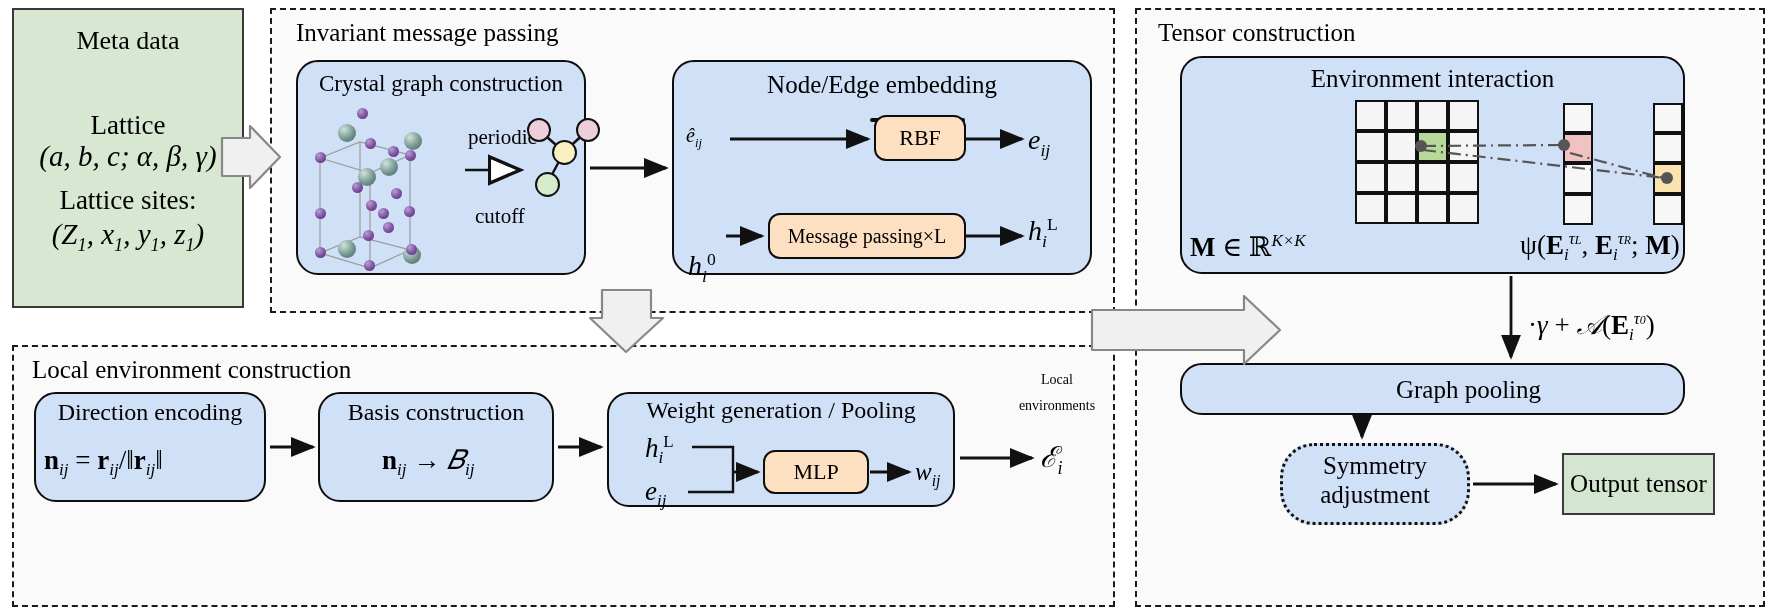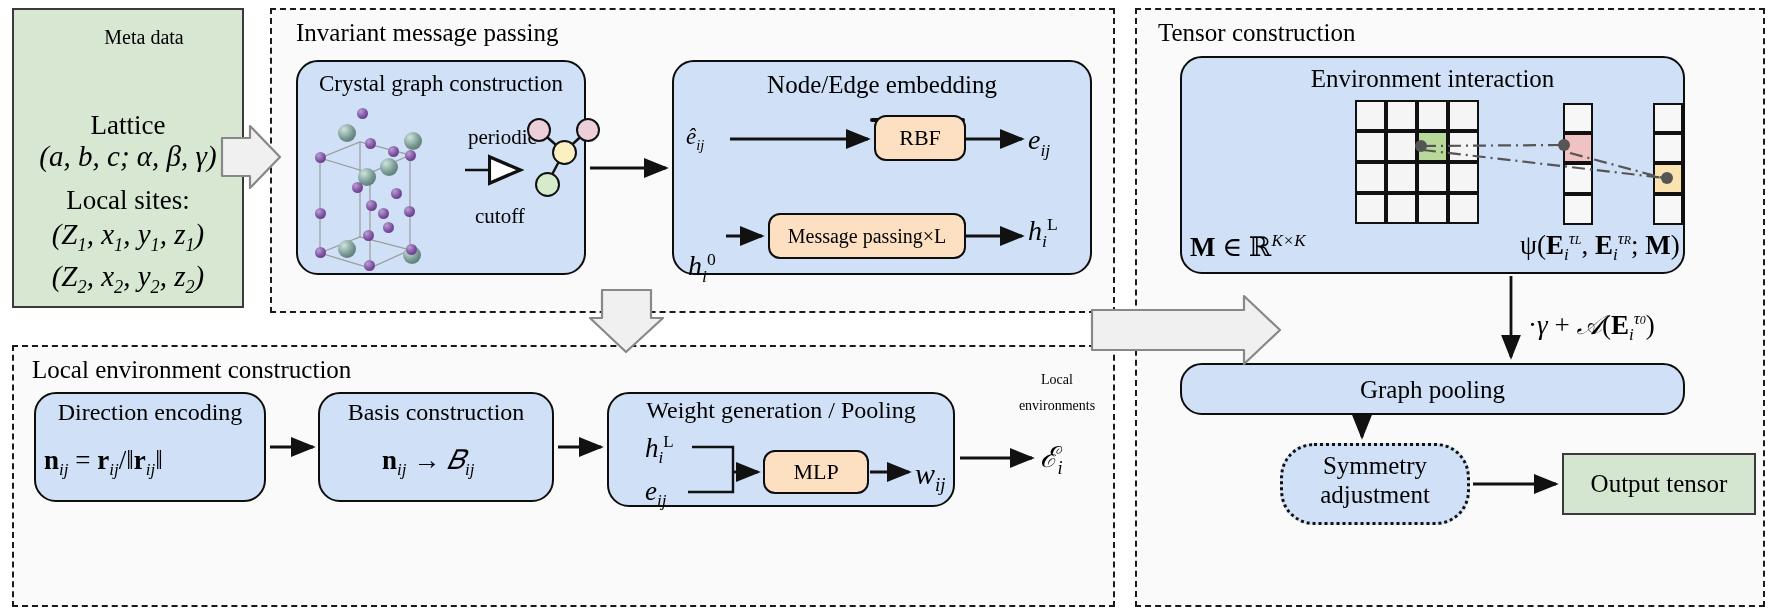--- a/index.html
+++ b/index.html
@@ -102,31 +102,28 @@
     position:absolute;background:#cfe0f7;border:3px dotted #111;border-radius:34px;
     box-sizing:border-box;
   }
 </style>
 </head>
 <body>
 
 <div id="canvas">
 
   <div id="metabox">
-    <div class="mt" style="top:16px;font-size:20px;margin-left:16px;">Meta data</div>
+    <div class="mt" style="top:16px;font-size:26px;">Meta data</div>
     <div class="mt" style="top:100px;font-size:27px;">Lattice</div>
     <div class="mt" style="top:130px;font-size:29px;font-style:italic;">
       (<span class="mathlbl" style="position:static;">a</span>, <span class="mathlbl" style="position:static;">b</span>, <span class="mathlbl" style="position:static;">c</span>; <span class="mathlbl" style="position:static;">α</span>, <span class="mathlbl" style="position:static;">β</span>, <span class="mathlbl" style="position:static;">γ</span>)
     </div>
-    <div class="mt" style="top:175px;font-size:27px;">Local sites:</div>
+    <div class="mt" style="top:175px;font-size:27px;">Lattice sites:</div>
     <div class="mt" style="top:208px;font-size:29px;font-style:italic;">
       (Z<sub>1</sub>, x<sub>1</sub>, y<sub>1</sub>, z<sub>1</sub>)
-    </div>
-    <div class="mt" style="top:250px;font-size:29px;font-style:italic;">
-      (Z<sub>2</sub>, x<sub>2</sub>, y<sub>2</sub>, z<sub>2</sub>)
     </div>
   </div>
 
   <div class="dashpanel abs" style="left:270px;top:8px;width:845px;height:305px;"></div>
   <div class="panel-title" style="left:296px;top:20px;">Invariant message passing</div>
 
   <div class="bluebox" style="left:296px;top:60px;width:290px;height:215px;"></div>
   <div class="boxtitle" style="left:296px;top:72px;width:290px;font-size:23px;">Crystal graph construction</div>
 
   <div class="abs" style="left:300px;top:100px;width:170px;height:175px;">
@@ -178,21 +175,21 @@
     </svg>
     <div class="gnode" style="left:2px;top:6px;width:24px;height:24px;background:#eccfd9;"></div>
     <div class="gnode" style="left:51px;top:6px;width:24px;height:24px;background:#eccfd9;"></div>
     <div class="gnode" style="left:27px;top:28px;width:25px;height:25px;background:#fbf0c2;"></div>
     <div class="gnode" style="left:10px;top:60px;width:25px;height:25px;background:#d6ebcb;"></div>
   </div>
 
   <div class="bluebox" style="left:672px;top:60px;width:420px;height:215px;"></div>
   <div class="boxtitle" style="left:672px;top:72px;width:420px;">Node/Edge embedding</div>
 
-  <div class="mathlbl" style="left:686px;top:125px;font-size:23px;">ê<sub>ij</sub></div>
+  <div class="mathlbl" style="left:686px;top:125px;font-size:20px;">ê<sub>ij</sub></div>
   <div class="mathlbl" style="left:688px;top:215px;font-size:28px;margin-top:36px;">h<sub>i</sub><sup class="up">0</sup></div>
 
   <div class="orangebox ctr" style="left:870px;top:118px;width:95px;height:0;"></div>
   <div class="orangebox ctr" style="left:874px;top:115px;width:92px;height:46px;">RBF</div>
   <div class="orangebox ctr" style="left:768px;top:213px;width:198px;height:46px;font-size:20px;">
     <span>Message passing×L</span>
   </div>
 
   <div class="mathlbl" style="left:1028px;top:126px;font-size:28px;">e<sub>ij</sub></div>
   <div class="mathlbl" style="left:1028px;top:216px;font-size:28px;">h<sub>i</sub><sup class="up">L</sup></div>
@@ -210,21 +207,21 @@
   <div class="boxtitle" style="left:318px;top:400px;width:236px;font-size:24px;">Basis construction</div>
   <div class="mathlbl" style="left:382px;top:447px;font-size:27px;">
     <span class="bf">n</span><sub>ij</sub> <span class="up">→</span> <span style="font-family:'Liberation Serif',serif;">𝐵</span><sub>ij</sub>
   </div>
 
   <div class="bluebox" style="left:607px;top:392px;width:348px;height:115px;"></div>
   <div class="boxtitle" style="left:607px;top:398px;width:348px;font-size:24px;">Weight generation / Pooling</div>
   <div class="mathlbl" style="left:645px;top:433px;font-size:27px;">h<sub>i</sub><sup class="up">L</sup></div>
   <div class="mathlbl" style="left:645px;top:478px;font-size:27px;">e<sub>ij</sub></div>
   <div class="orangebox ctr" style="left:763px;top:450px;width:106px;height:44px;">MLP</div>
-  <div class="mathlbl" style="left:915px;top:459px;font-size:30px;">w<sub>ij</sub></div>
+  <div class="mathlbl" style="left:915px;top:459px;font-size:25px;">w<sub>ij</sub></div>
 
   <div class="plainlbl" style="left:1002px;top:372px;font-size:14px;text-align:center;width:110px;">Local</div>
   <div class="plainlbl" style="left:998px;top:398px;font-size:14px;text-align:center;width:118px;">environments</div>
   <div class="mathlbl" style="left:1040px;top:443px;font-size:29px;text-align:right;">ℰ<sub>i</sub></div>
 
   <div class="dashpanel abs" style="left:1135px;top:8px;width:630px;height:599px;"></div>
   <div class="panel-title" style="left:1158px;top:20px;">Tensor construction</div>
 
   <div class="bluebox" style="left:1180px;top:56px;width:505px;height:218px;"></div>
   <div class="boxtitle" style="left:1180px;top:66px;width:505px;">Environment interaction</div>
@@ -274,29 +271,29 @@
   </div>
   <div class="mathlbl" style="left:1520px;top:230px;font-size:27px;">
     <span class="up">ψ(</span><span class="bf">E</span><sub class="up" style="font-style:italic;">i</sub><sup class="up" style="font-style:italic;">τ<span style="font-size:70%;">L</span></sup><span class="up">,</span> <span class="bf">E</span><sub class="up" style="font-style:italic;">i</sub><sup class="up" style="font-style:italic;">τ<span style="font-size:70%;">R</span></sup><span class="up">;</span> <span class="bf">M</span><span class="up">)</span>
   </div>
 
   <div class="mathlbl" style="left:1528px;top:310px;font-size:27px;">
     <span class="up">·</span>γ <span class="up">+</span> <span style="font-family:'Liberation Serif',serif;">𝒜</span><span class="up">(</span><span class="bf">E</span><sub class="up" style="font-style:italic;">i</sub><sup class="up" style="font-style:italic;">τ<span style="font-size:70%;">0</span></sup><span class="up">)</span>
   </div>
 
   <div class="bluebox" style="left:1180px;top:363px;width:505px;height:52px;"></div>
-  <div class="boxtitle" style="left:1180px;top:377px;width:505px;">Graph pooling</div>
+  <div class="boxtitle" style="left:1180px;top:377px;width:505px;padding-left:36px;">Graph pooling</div>
 
   <div class="dottedbox" style="left:1280px;top:443px;width:190px;height:82px;"></div>
   <div class="abs" style="left:1280px;top:452px;width:190px;text-align:center;font-size:25px;line-height:1.15;">
     <div>Symmetry</div>
     <div>adjustment</div>
   </div>
 
-  <div class="greenbox ctr" style="left:1562px;top:453px;width:194px;height:62px;font-size:25px;">Output tensor</div>
+  <div class="greenbox ctr" style="left:1562px;top:453px;width:153px;height:62px;font-size:25px;">Output tensor</div>
 
   <svg id="wires">
     <defs>
       <marker id="ah" markerWidth="9" markerHeight="9" refX="7.2" refY="3.2" orient="auto">
         <path d="M0,0 L8,3.2 L0,6.4 z" fill="#111"></path>
       </marker>
       <marker id="ah2" markerWidth="10" markerHeight="10" refX="8" refY="3.6" orient="auto">
         <path d="M0,0 L9,3.6 L0,7.2 z" fill="#111"></path>
       </marker>
       <marker id="hollow" markerWidth="14" markerHeight="12" refX="12" refY="6" orient="auto">

